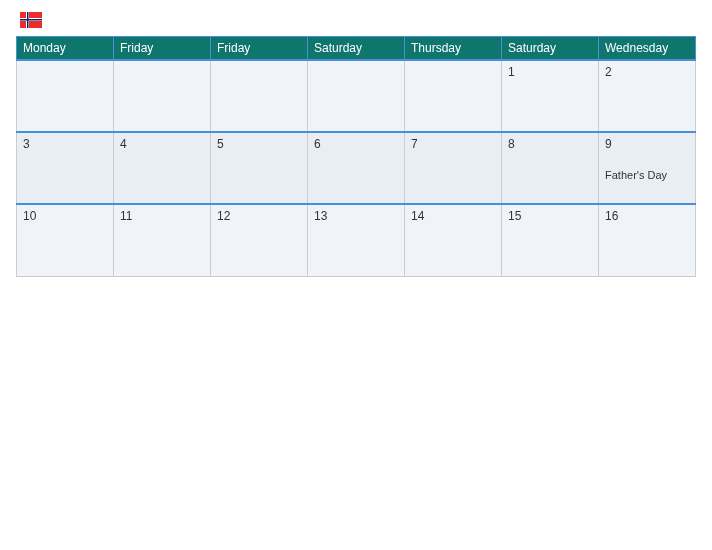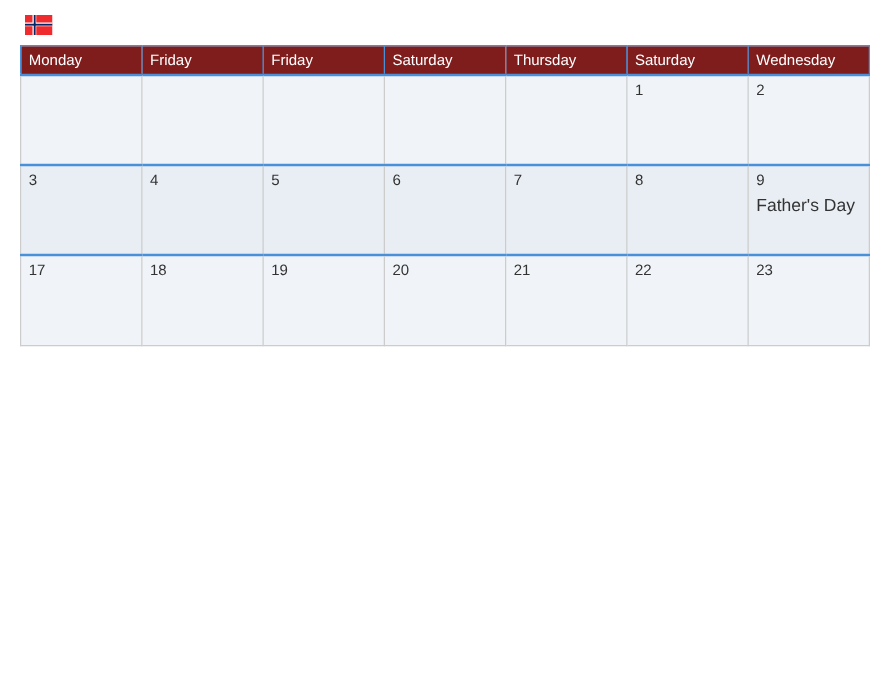--- a/index.html
+++ b/index.html
@@ -54,21 +54,21 @@
       font-size: 14px;
       color: #333;
       min-width: 60px;
       text-align: right;
     }
     .calendar {
       width: 100%;
       border-collapse: collapse;
     }
     .calendar thead tr {
-      background-color: #7f1d1d;
+      background-color: #0f766e;
       padding-left: 12px;
     }
     .calendar thead th {
       color: #fff;
       font-size: 12px;
       font-weight: normal;
       padding: 4px 6px;
       text-align: left;
       border: 1px solid #4a90d9;
       width: calc(100% / 7);
@@ -88,24 +88,24 @@
       color: #333;
       border-top: 2px solid #4a90d9;
       height: 72px;
     }
     .day-num {
       font-size: 12px;
       color: #333;
       display: block;
     }
     .event-text {
-      font-size: 14px;
+      font-size: 11px;
       color: #333;
       display: block;
-      margin-top: 4px;
+      margin-top: 17px;
       line-height: 1.3;
     }
   </style>
 </head>
 <body>
 
 <div class="page">
   <div class="header">
     <div class="logo">
       <div>
@@ -171,36 +171,36 @@
           <td>
             <span class="day-num">8</span>
           </td>
           <td>
             <span class="day-num">9</span>
             <span class="event-text">Father's Day</span>
           </td>
         </tr>
         <tr>
           <td>
-            <span class="day-num">17</span>
-          </td>
-          <td>
-            <span class="day-num">18</span>
-          </td>
-          <td>
-            <span class="day-num">19</span>
-          </td>
-          <td>
-            <span class="day-num">20</span>
-          </td>
-          <td>
-            <span class="day-num">21</span>
-          </td>
-          <td>
-            <span class="day-num">22</span>
-          </td>
-          <td>
-            <span class="day-num">23</span>
+            <span class="day-num">10</span>
+          </td>
+          <td>
+            <span class="day-num">11</span>
+          </td>
+          <td>
+            <span class="day-num">12</span>
+          </td>
+          <td>
+            <span class="day-num">13</span>
+          </td>
+          <td>
+            <span class="day-num">14</span>
+          </td>
+          <td>
+            <span class="day-num">15</span>
+          </td>
+          <td>
+            <span class="day-num">16</span>
           </td>
         </tr>
       </tbody>
   </table>
 </div>
 
 </body></html>

